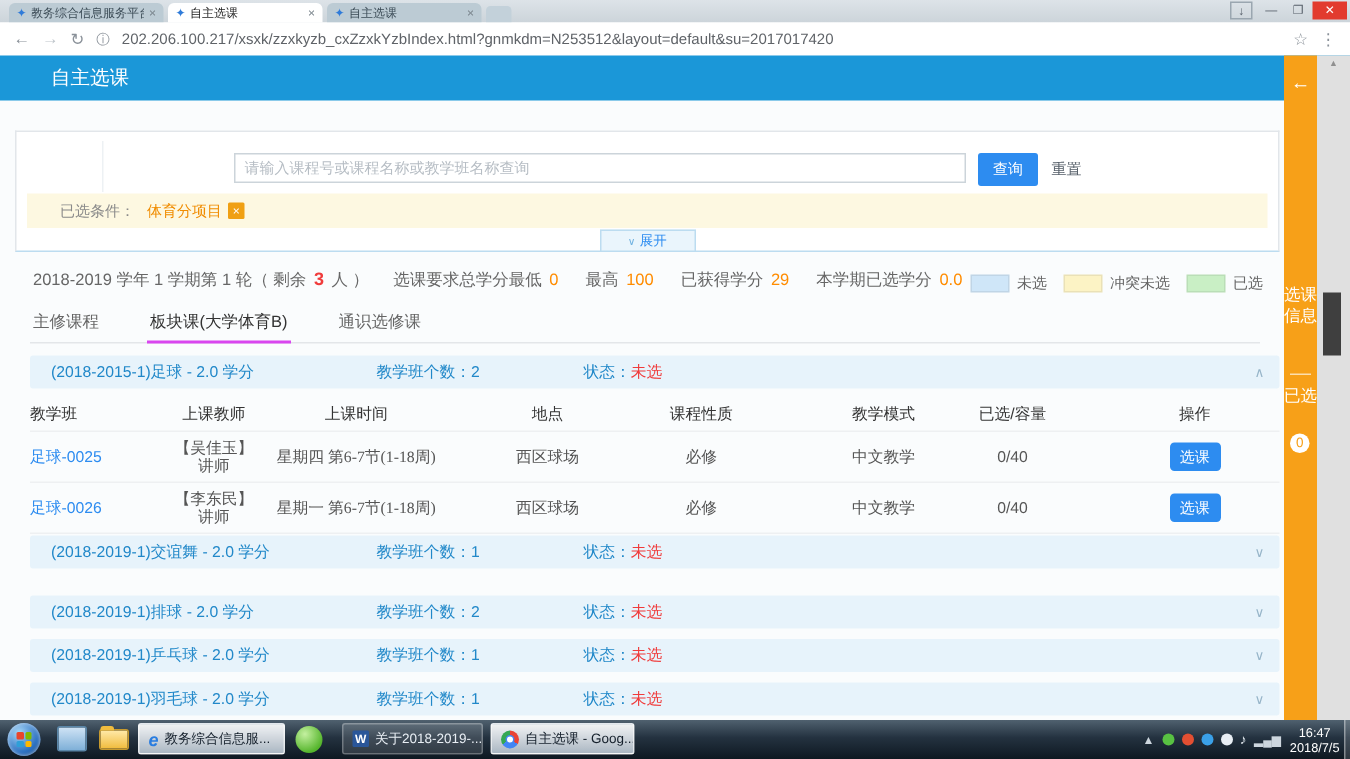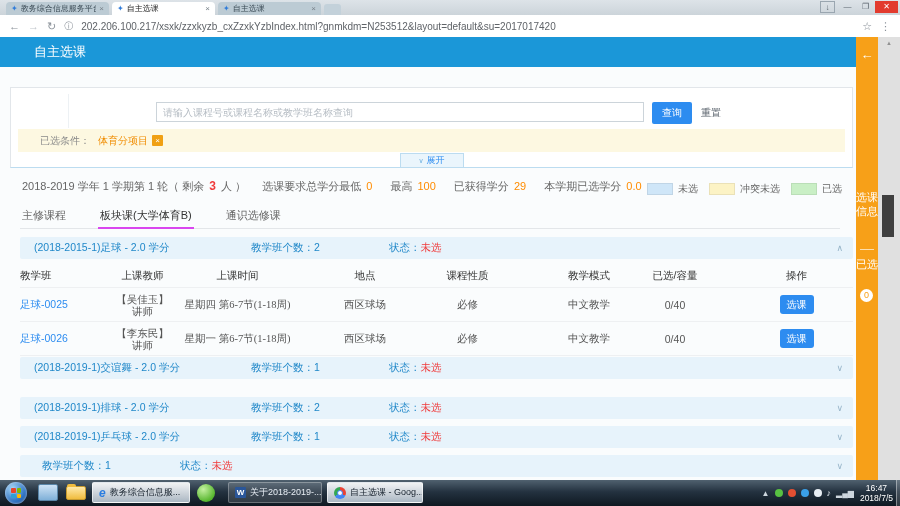--- a/index.html
+++ b/index.html
@@ -291,20 +291,21 @@
       <span class="bstat"><span>状态：</span><span class="red">未选</span></span>
       <span class="chev">∨</span>
     </div>
     <div class="band s3">
       <span class="btitle">(2018-2019-1)乒乓球 - 2.0 学分</span>
       <span class="bcnt"><span>教学班个数：</span><span>1</span></span>
       <span class="bstat"><span>状态：</span><span class="red">未选</span></span>
       <span class="chev">∨</span>
     </div>
     <div class="band s4">
+      <span class="btitle">(2018-2019-1)羽毛球 - 2.0 学分</span>
       <span class="bcnt"><span>教学班个数：</span><span>1</span></span>
       <span class="bstat"><span>状态：</span><span class="red">未选</span></span>
       <span class="chev">∨</span>
     </div>
   </div>
 
   <div class="side">
     <div class="back">←</div>
     <div class="vtitle">选课信息</div>
     <div class="sdiv"></div>

